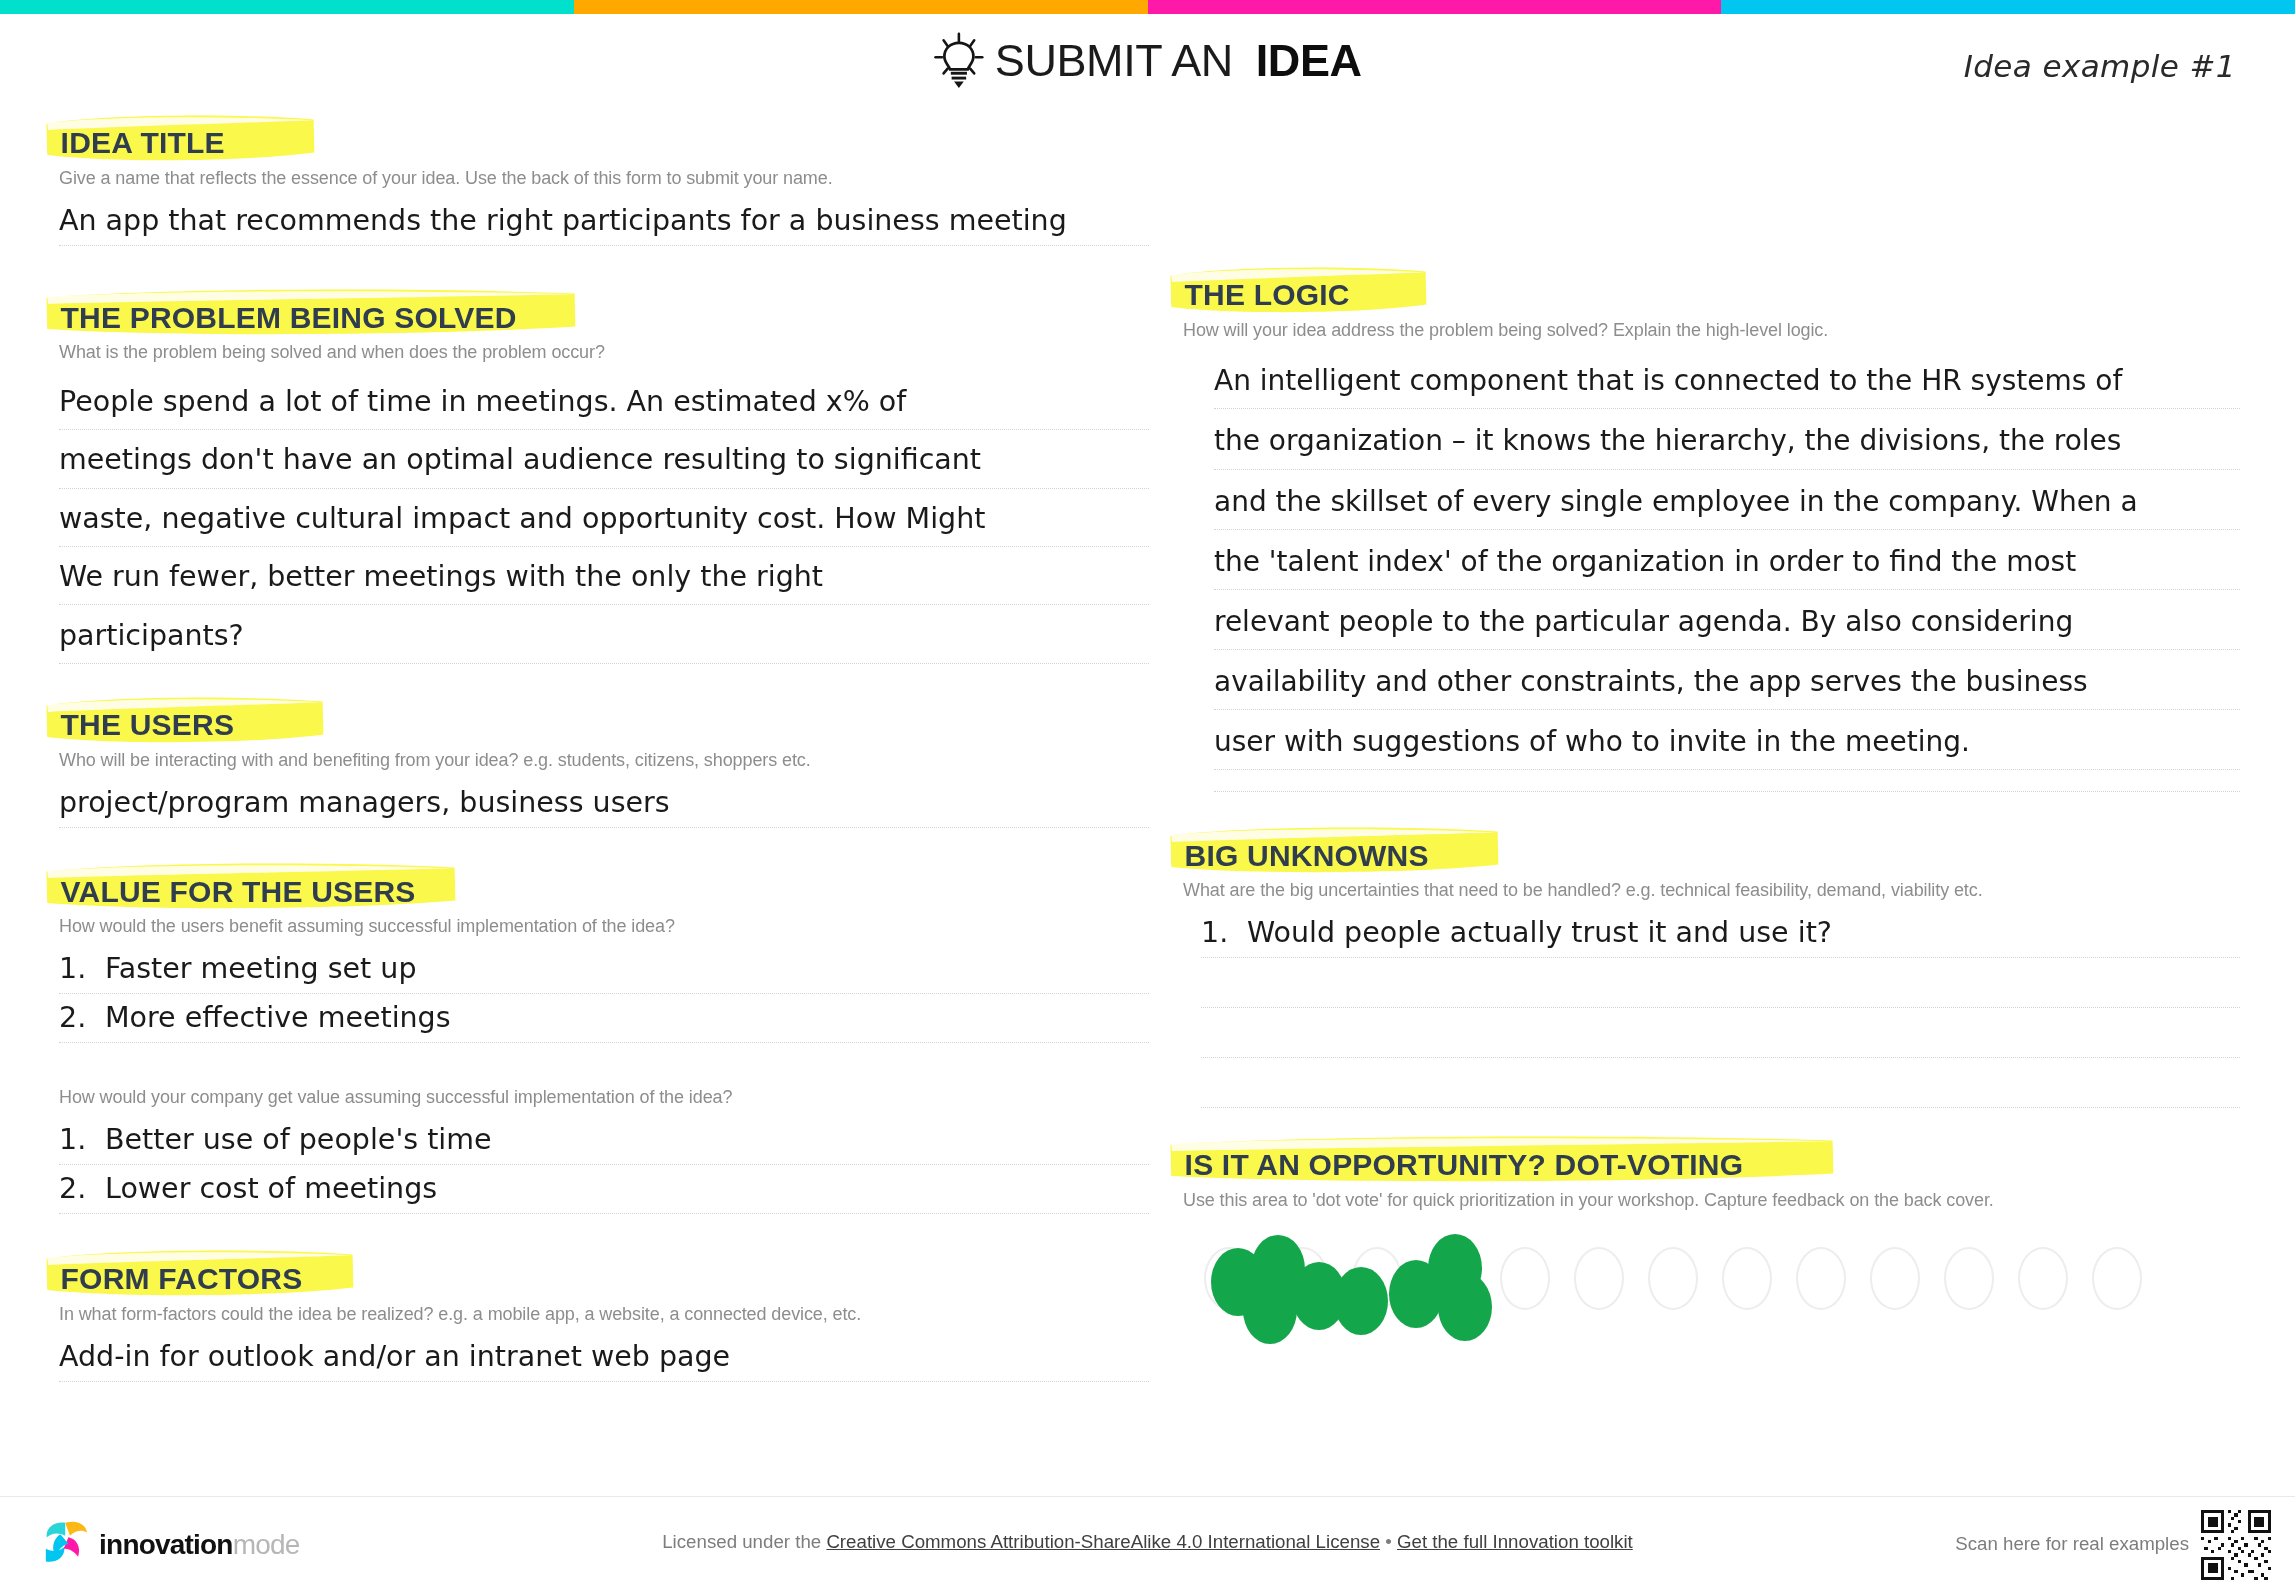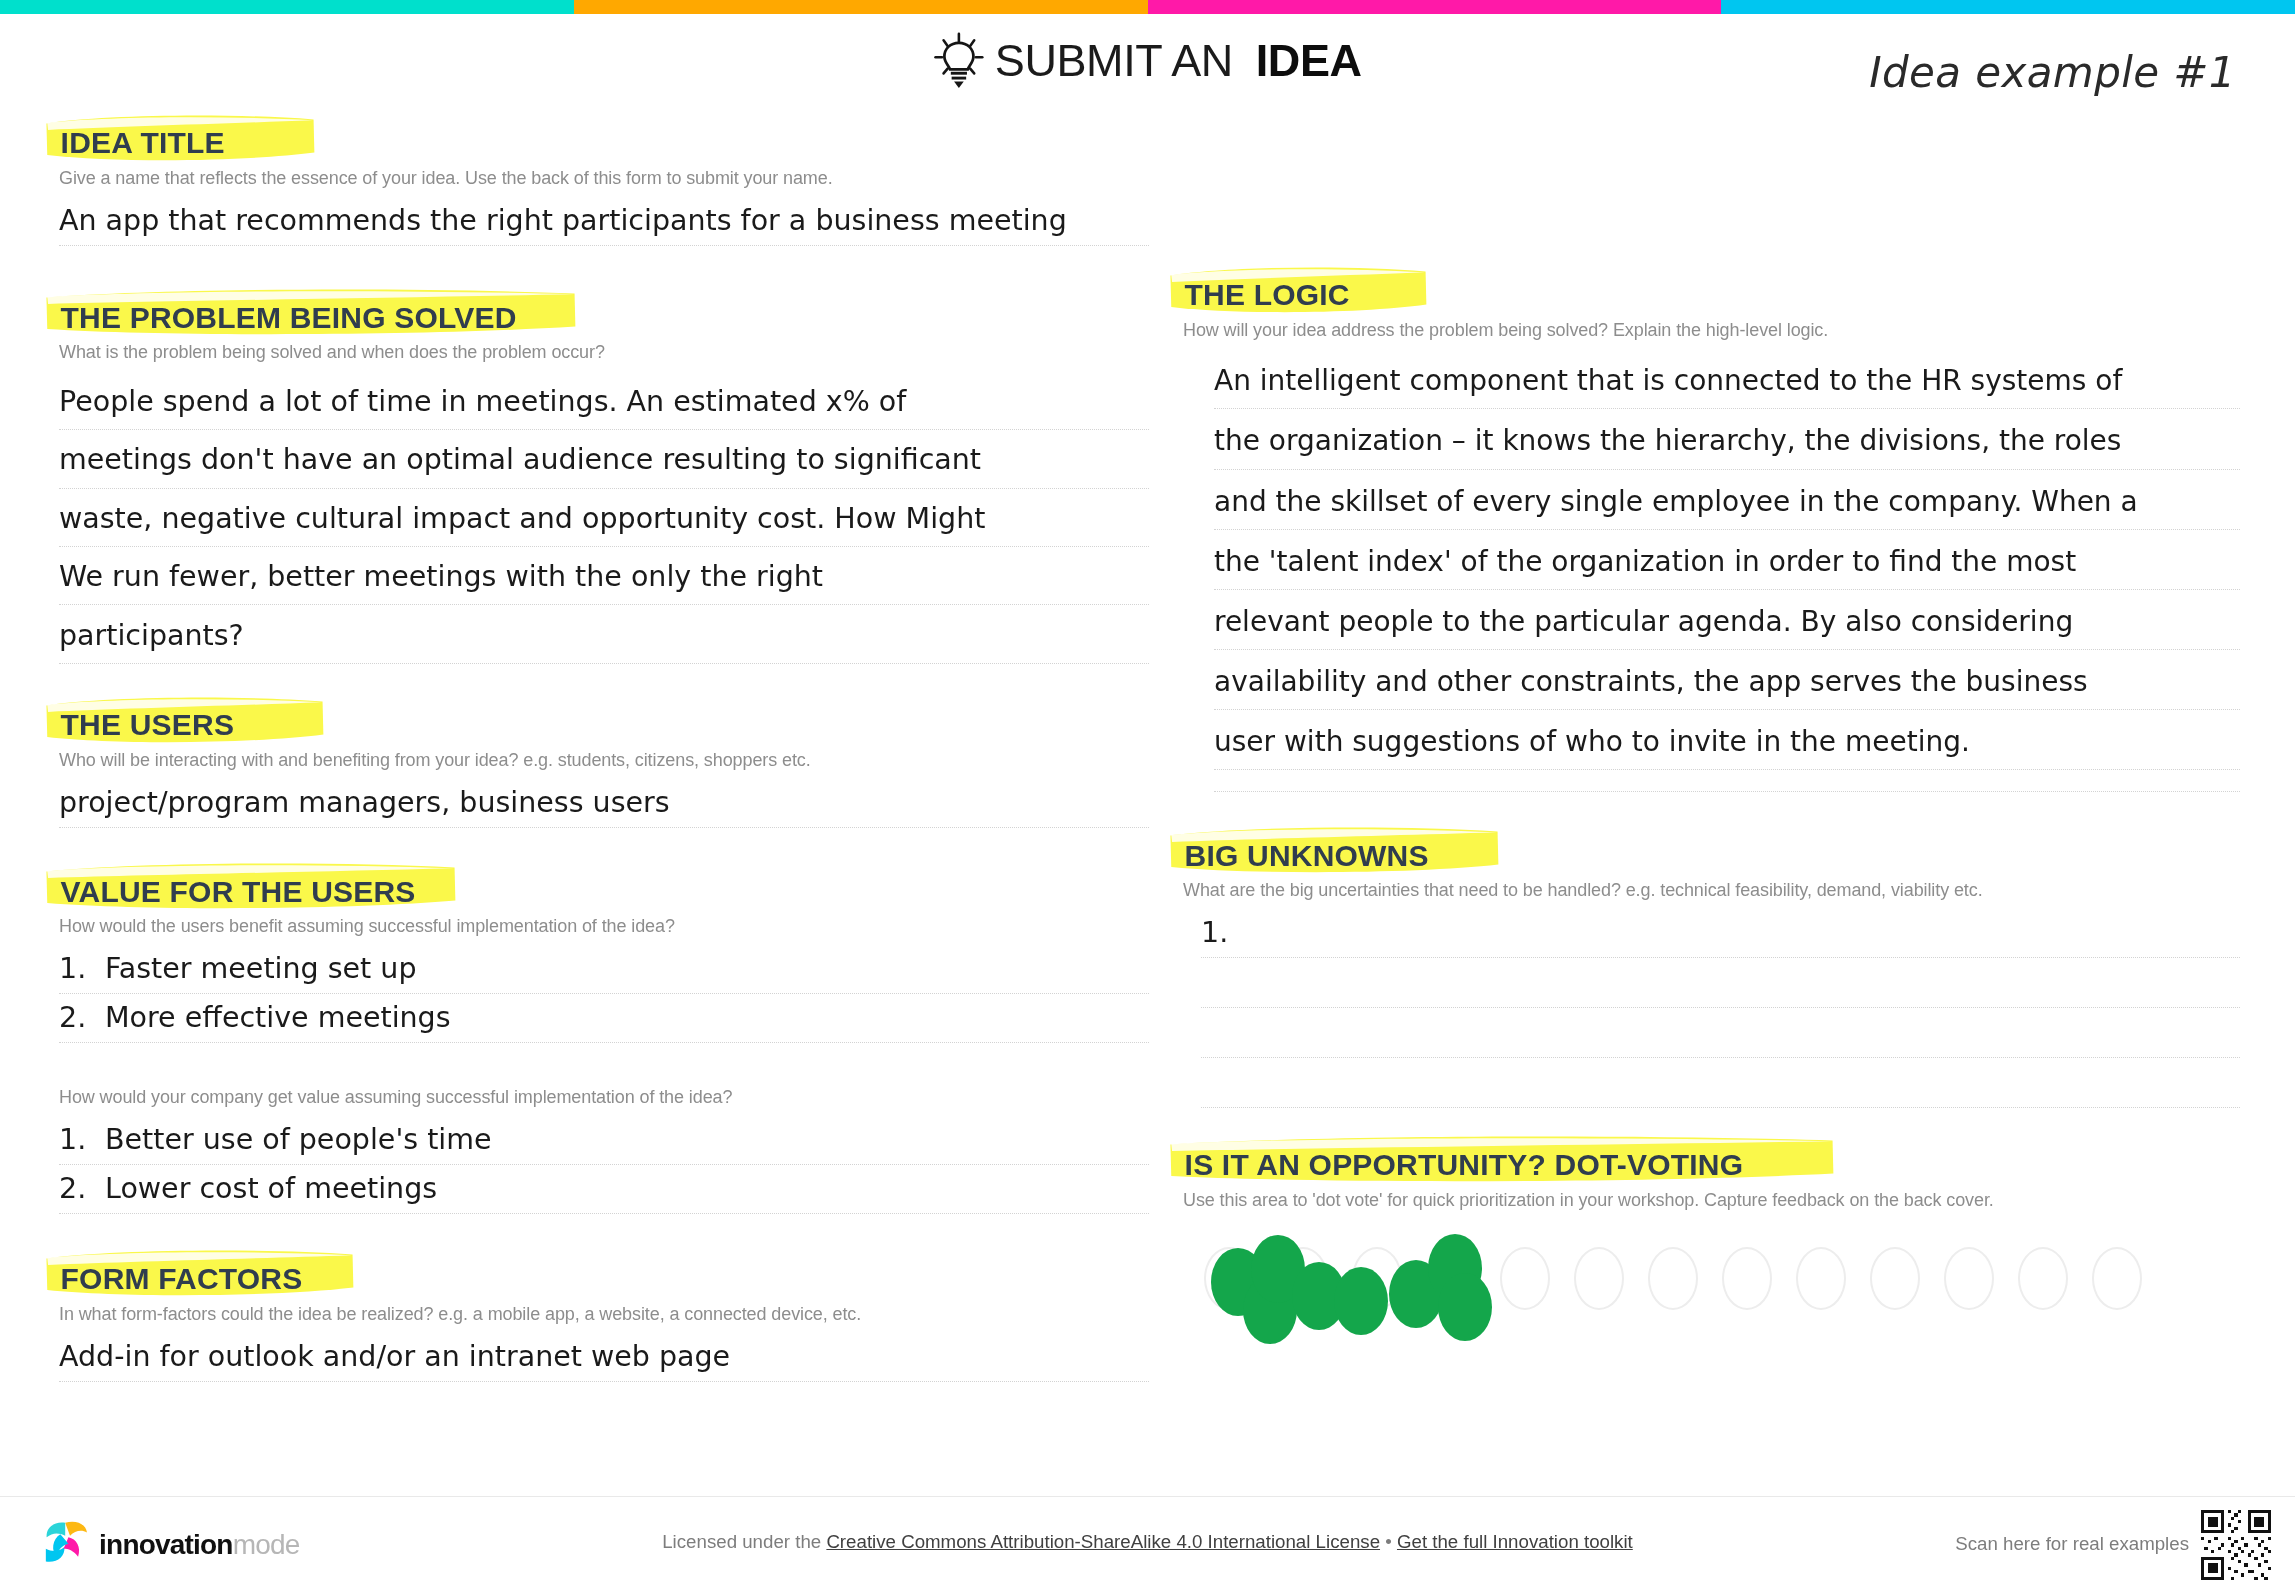--- a/index.html
+++ b/index.html
@@ -58,21 +58,21 @@
     font-weight: 700;
     letter-spacing: -0.4px;
     color: #0d0d0d;
     margin-left: 11.4px;
   }
   .example-label {
     position: absolute;
     right: 59px;
     top: 34px;
     font-family: "DejaVu Sans", sans-serif;
-    font-size: 42px;
+    font-size: 31px;
     color: #2a2a2a;
     font-style: italic;
     letter-spacing: 0.4px;
   }
 
   
   .col-left {
     position: absolute;
     left: 59px;
     top: 124px;
@@ -377,20 +377,21 @@
         <svg class="marker" width="332" height="50" viewBox="0 0 408 62" preserveAspectRatio="none">
           <path d="M3 13 C90 2 280 0 405 8 L406 49 C310 60 110 62 4 52 Z" fill="#FAF84A"></path>
           <path d="M4 12 C100 4 270 3 404 9 C280 13 110 17 5 21 Z" fill="#ffffff" opacity="0.85"></path>
         </svg>
         <div class="heading">BIG UNKNOWNS</div>
       </div>
       <div class="hint">What are the big uncertainties that need to be handled? e.g. technical feasibility, demand, viability etc.</div>
       <div class="answers numlist" style="margin-left:18px">
         <div class="ansline">
           <span class="num">1.</span>
+          <span>Would people actually trust it and use it?</span>
         </div>
         <div class="ansline" style="height:50px">
             <span class="num">&nbsp;</span>
           </div>
         <div class="ansline" style="height:50px">
             <span class="num">&nbsp;</span>
           </div>
         <div class="ansline" style="height:50px">
             <span class="num">&nbsp;</span>
           </div>

